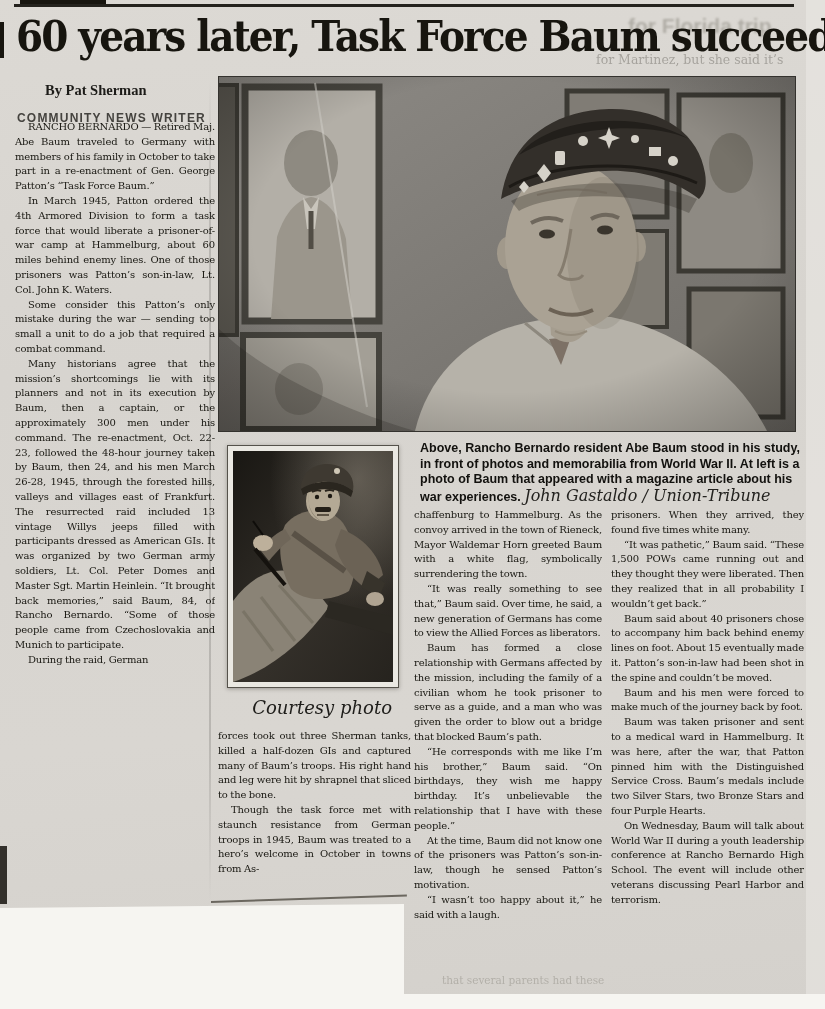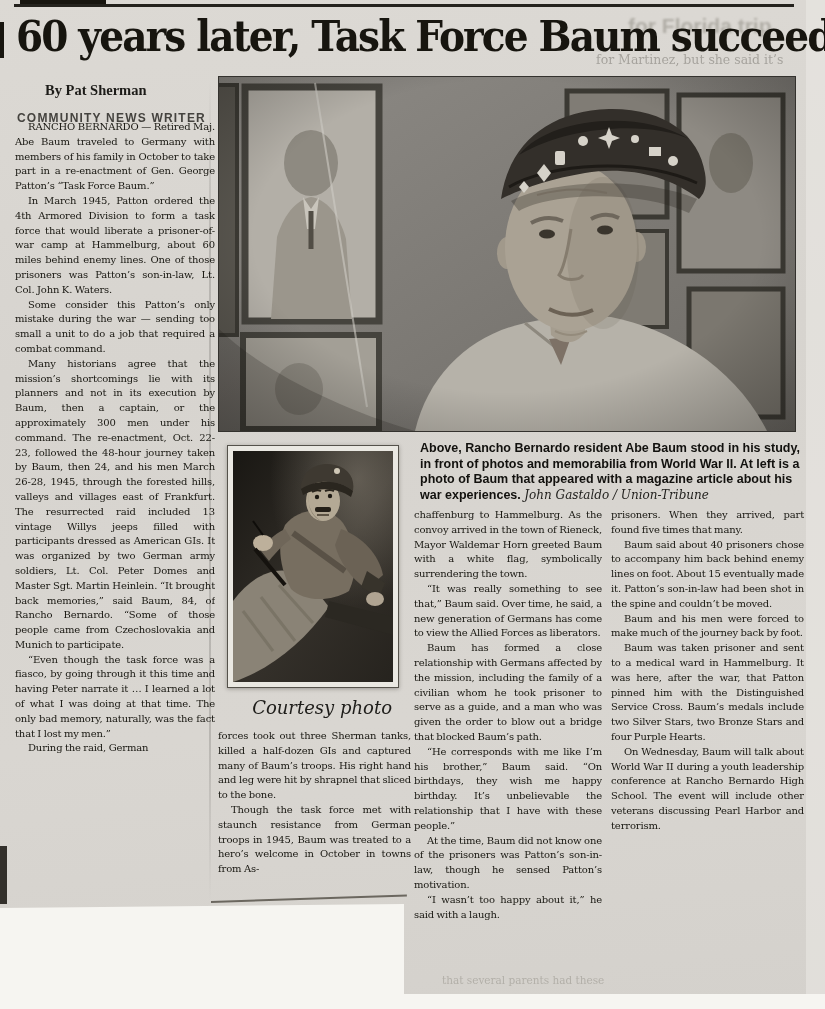--- a/index.html
+++ b/index.html
@@ -42,21 +42,21 @@
   #main-photo svg{display:block;width:100%;height:100%;}
   #inset-photo{position:absolute;left:227px;top:445px;width:172px;height:243px;
     box-sizing:border-box;border:1px solid #55524b;background:#eae8e2;padding:5px;
     box-shadow:0 1px 4px rgba(40,38,34,.35);}
   #inset-photo svg{display:block;width:100%;height:100%;}
   
   #caption{position:absolute;left:420px;top:441px;width:386px;
     font-family:"Liberation Sans",sans-serif;font-weight:700;
     font-size:12.5px;line-height:15.6px;color:#12110e;text-align:left;}
   #caption .credit{font-family:"DejaVu Serif",serif;font-weight:400;font-style:italic;
-    font-size:12px;color:#23221f;}
+    font-size:16px;color:#23221f;}
   #courtesy{position:absolute;left:240px;top:697px;width:152px;text-align:right;
     font-style:italic;font-size:18px;color:#1e1d1a;}
   
   .body-col{position:absolute;overflow:hidden;color:#181711;}
   .body-col p{margin:0;text-indent:13px;text-align:justify;
     font-size:10px;line-height:14.8px;letter-spacing:-.15px;word-spacing:-.5px;
     hyphens:none;}
   .body-col p.cont{text-indent:0;}
   #col1{left:15px;top:120px;width:200px;height:784px;}
   #col2{left:218px;top:729px;width:193px;height:175px;}
@@ -198,37 +198,37 @@
       <circle cx="104" cy="20" r="3" fill="#cfc7b6"></circle>
     </svg>
   </div>
   <div id="courtesy">Courtesy photo</div>
 
   <div id="col1" class="body-col">
     <p>RANCHO BERNARDO — Retired Maj. Abe Baum traveled to Germany with members of his family in October to take part in a re-enactment of Gen. George Patton’s “Task Force Baum.”</p>
     <p>In March 1945, Patton ordered the 4th Armored Division to form a task force that would liberate a prisoner-of-war camp at Hammelburg, about 60 miles behind enemy lines. One of those prisoners was Patton’s son-in-law, Lt. Col. John K. Waters.</p>
     <p>Some consider this Patton’s only mistake during the war — sending too small a unit to do a job that required a combat command.</p>
     <p>Many historians agree that the mission’s shortcomings lie with its planners and not in its execution by Baum, then a captain, or the approximately 300 men under his command. The re-enactment, Oct. 22-23, followed the 48-hour journey taken by Baum, then 24, and his men March 26-28, 1945, through the forested hills, valleys and villages east of Frankfurt. The resurrected raid included 13 vintage Willys jeeps filled with participants dressed as American GIs. It was organized by two German army soldiers, Lt. Col. Peter Domes and Master Sgt. Martin Heinlein. “It brought back memories,” said Baum, 84, of Rancho Bernardo. “Some of those people came from Czechoslovakia and Munich to participate.</p>
-    <p>“Even though the task force was a fiasco, by going through it this time and having Peter narrate it … I learned a lot of what I was doing at that time. The only bad memory, naturally, was the fact that I lost my men.”</p>
     <p>During the raid, German</p>
   </div>
   <div id="col2" class="body-col">
     <p class="cont">forces took out three Sherman tanks, killed a half-dozen GIs and captured many of Baum’s troops. His right hand and leg were hit by shrapnel that sliced to the bone.</p>
     <p>Though the task force met with staunch resistance from German troops in 1945, Baum was treated to a hero’s welcome in October in towns from As-</p>
   </div>
   <div id="col3" class="body-col">
     <p class="cont">chaffenburg to Hammelburg. As the convoy arrived in the town of Rieneck, Mayor Waldemar Horn greeted Baum with a white flag, symbolically surrendering the town.</p>
     <p>“It was really something to see that,” Baum said. Over time, he said, a new generation of Germans has come to view the Allied Forces as liberators.</p>
     <p>Baum has formed a close relationship with Germans affected by the mission, including the family of a civilian whom he took prisoner to serve as a guide, and a man who was given the order to blow out a bridge that blocked Baum’s path.</p>
     <p>“He corresponds with me like I’m his brother,” Baum said. “On birthdays, they wish me happy birthday. It’s unbelievable the relationship that I have with these people.”</p>
     <p>At the time, Baum did not know one of the prisoners was Patton’s son-in-law, though he sensed Patton’s motivation.</p>
     <p>“I wasn’t too happy about it,” he said with a laugh.</p>
 
   </div>
   <div id="col4" class="body-col">
-    <p class="cont">prisoners. When they arrived, part found five times that many.</p>
+    <p class="cont">prisoners. When they arrived, they found five times white many.</p>
+    <p>“It was pathetic,” Baum said. “These 1,500 POWs came running out and they thought they were liberated. Then they realized that in all probability I wouldn’t get back.”</p>
     <p>Baum said about 40 prisoners chose to accompany him back behind enemy lines on foot. About 15 eventually made it. Patton’s son-in-law had been shot in the spine and couldn’t be moved.</p>
     <p>Baum and his men were forced to make much of the journey back by foot.</p>
     <p>Baum was taken prisoner and sent to a medical ward in Hammelburg. It was here, after the war, that Patton pinned him with the Distinguished Service Cross. Baum’s medals include two Silver Stars, two Bronze Stars and four Purple Hearts.</p>
     <p>On Wednesday,  Baum will talk about World War II during a youth leadership conference at Rancho Bernardo High School. The event will include other veterans discussing Pearl Harbor and terrorism.</p>
   </div>
 
 </div>
 
 </body></html>

